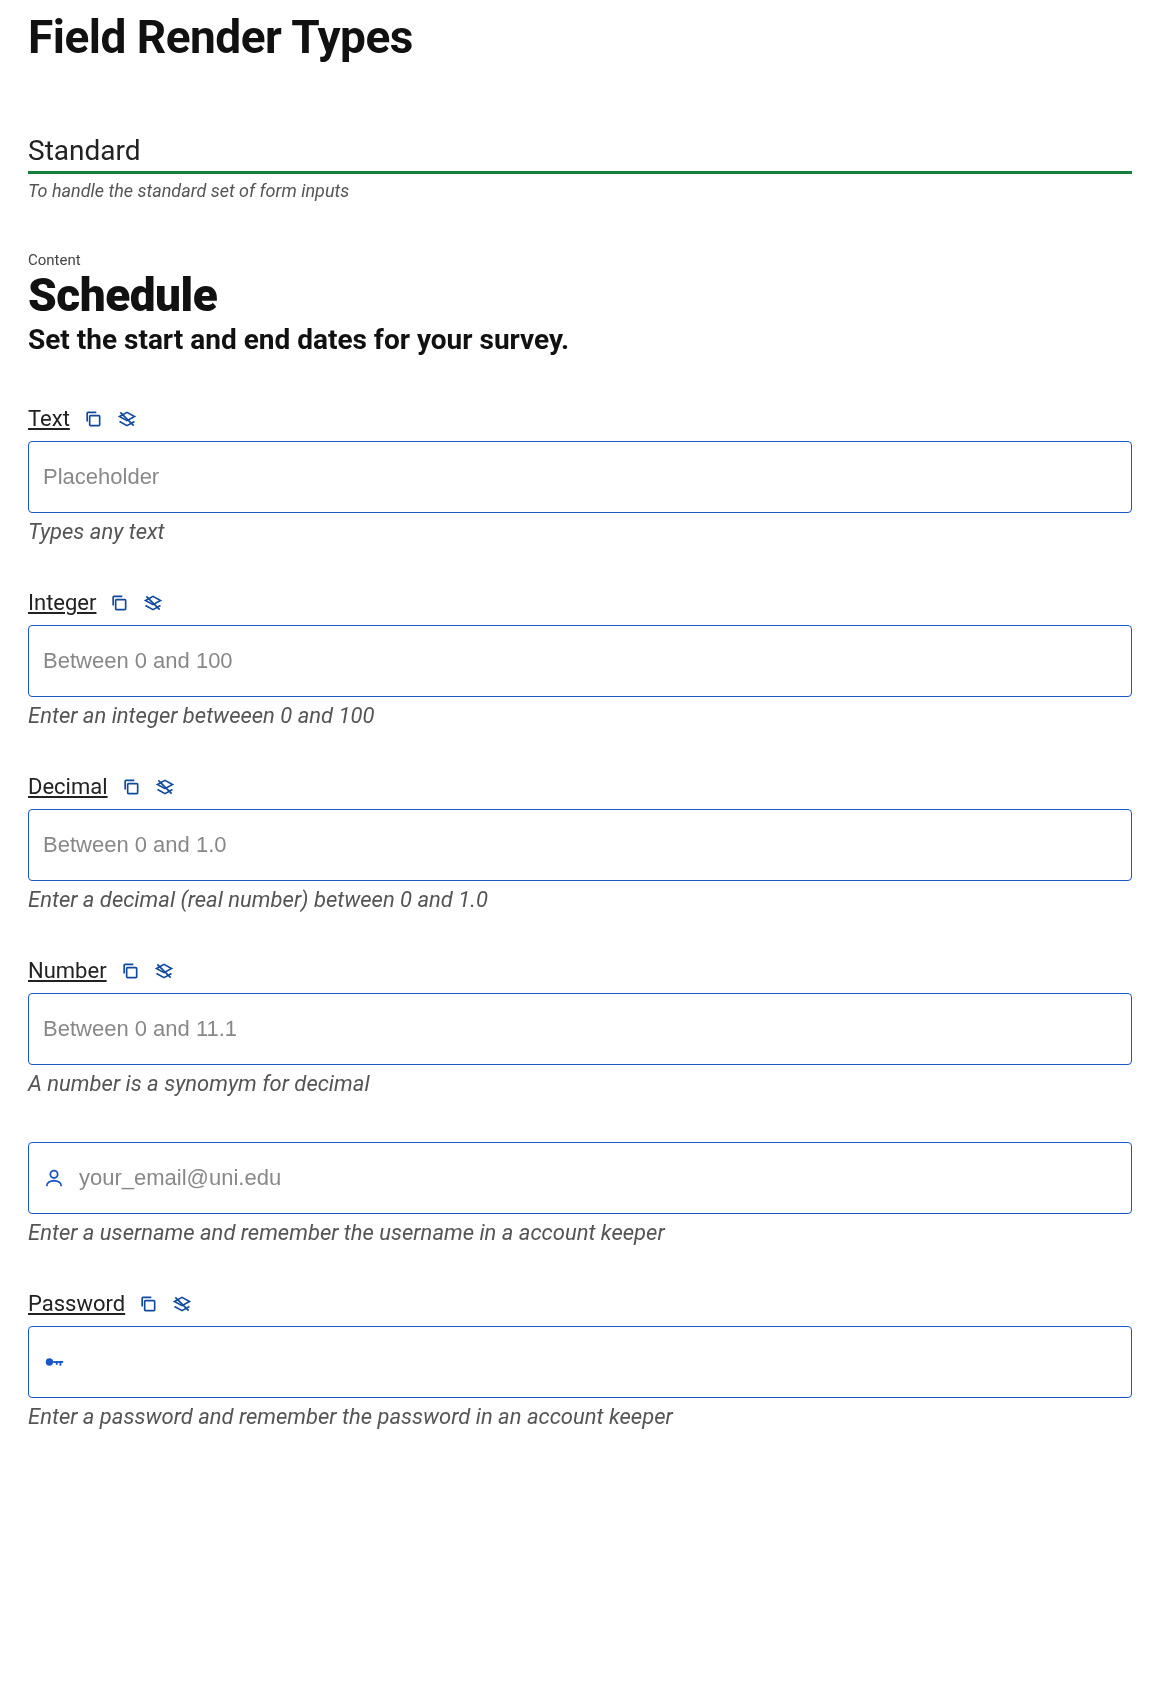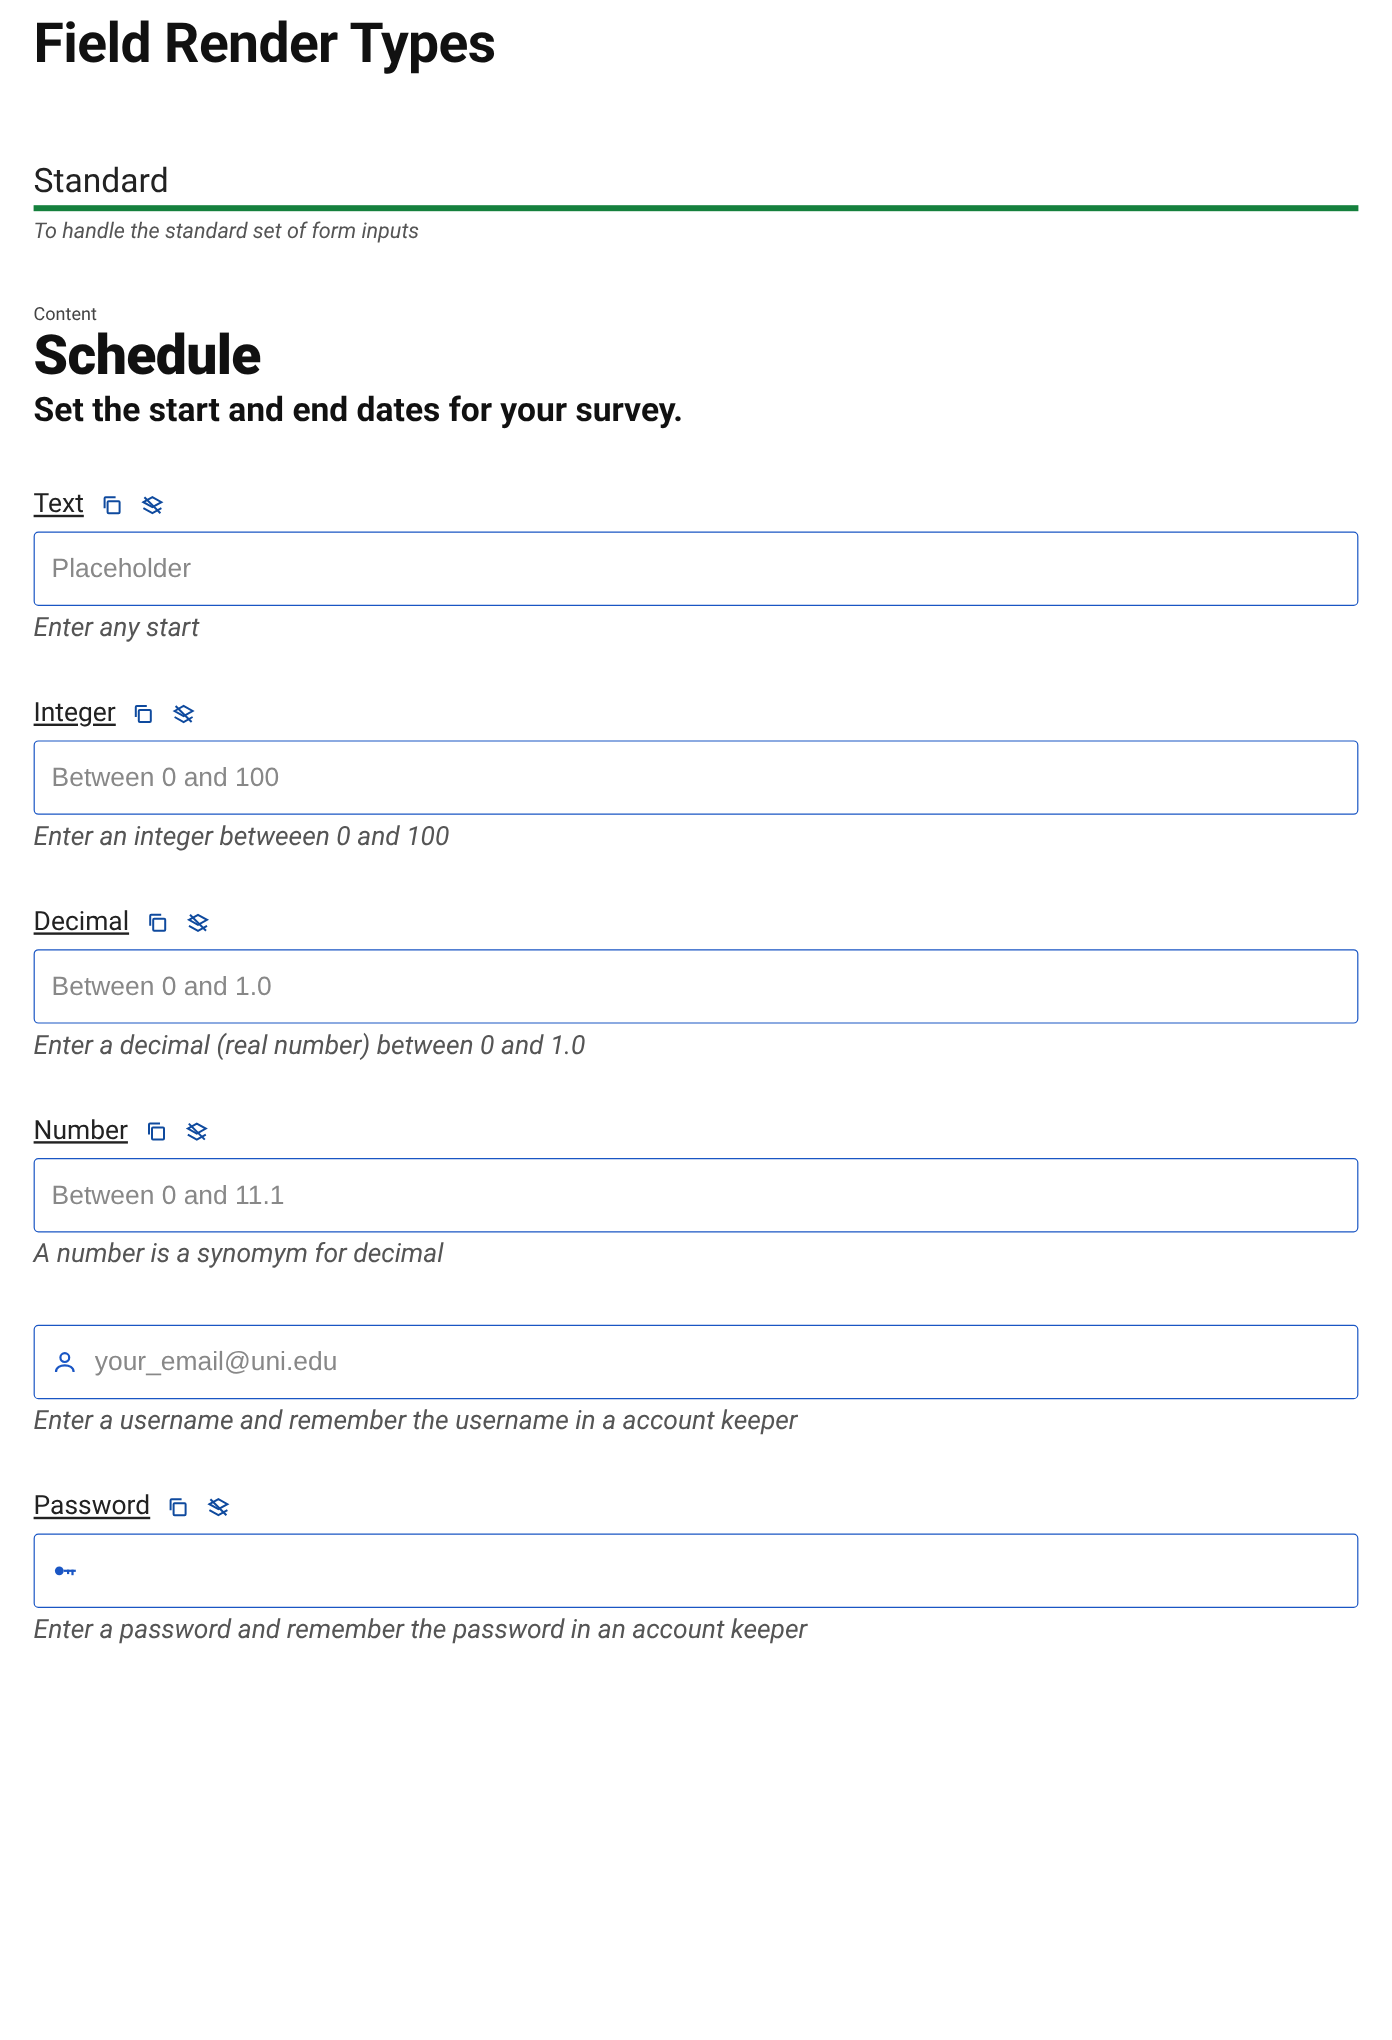--- a/index.html
+++ b/index.html
@@ -14,21 +14,21 @@
   .page {
     padding: 10px 28px 40px 28px;
   }
   h1.page-title {
     font-size: 46px;
     font-weight: 700;
     margin: 0 0 70px 0;
     letter-spacing: -0.5px;
   }
   .section-header {
-    border-bottom: 5px solid #15803d;
+    border-bottom: 3px solid #15803d;
     padding-bottom: 4px;
     margin-bottom: 6px;
   }
   .section-title {
     font-size: 28px;
     font-weight: 400;
     color: #222;
   }
   .section-subtitle {
     font-style: italic;
@@ -84,21 +84,21 @@
     stroke: currentColor;
     fill: none;
     stroke-width: 2;
   }
   .input-wrap {
     position: relative;
     display: flex;
     align-items: center;
     border: 1px solid #1a56c4;
     border-radius: 4px;
-    height: 62px;
+    height: 72px;
     padding: 0 12px;
   }
   .input-wrap input {
     flex: 1;
     border: none;
     outline: none;
     font-size: 22px;
     color: #222;
     background: transparent;
     height: 100%;
@@ -161,21 +161,21 @@
         <svg viewBox="0 0 24 24">
             <path d="M3 9l9-5 9 5-9 5-9-5z"></path>
             <path d="M3 15l9 5 9-5"></path>
             <line x1="4" y1="4" x2="20" y2="20"></line>
           </svg>
       </span>
     </div>
     <div class="input-wrap">
       <input type="text" placeholder="Placeholder" style="">
     </div>
-    <div class="field-help">Enter any start</div>
+    <div class="field-help">Types any text</div>
   </div>
 
   <div class="field">
     <div class="field-header">
       <span class="field-label">Integer</span>
       <span class="icon-btn">
         <svg viewBox="0 0 24 24">
             <rect x="8" y="8" width="12" height="12" rx="1"></rect>
             <path d="M5 15V5a1 1 0 0 1 1-1h10"></path>
           </svg>

